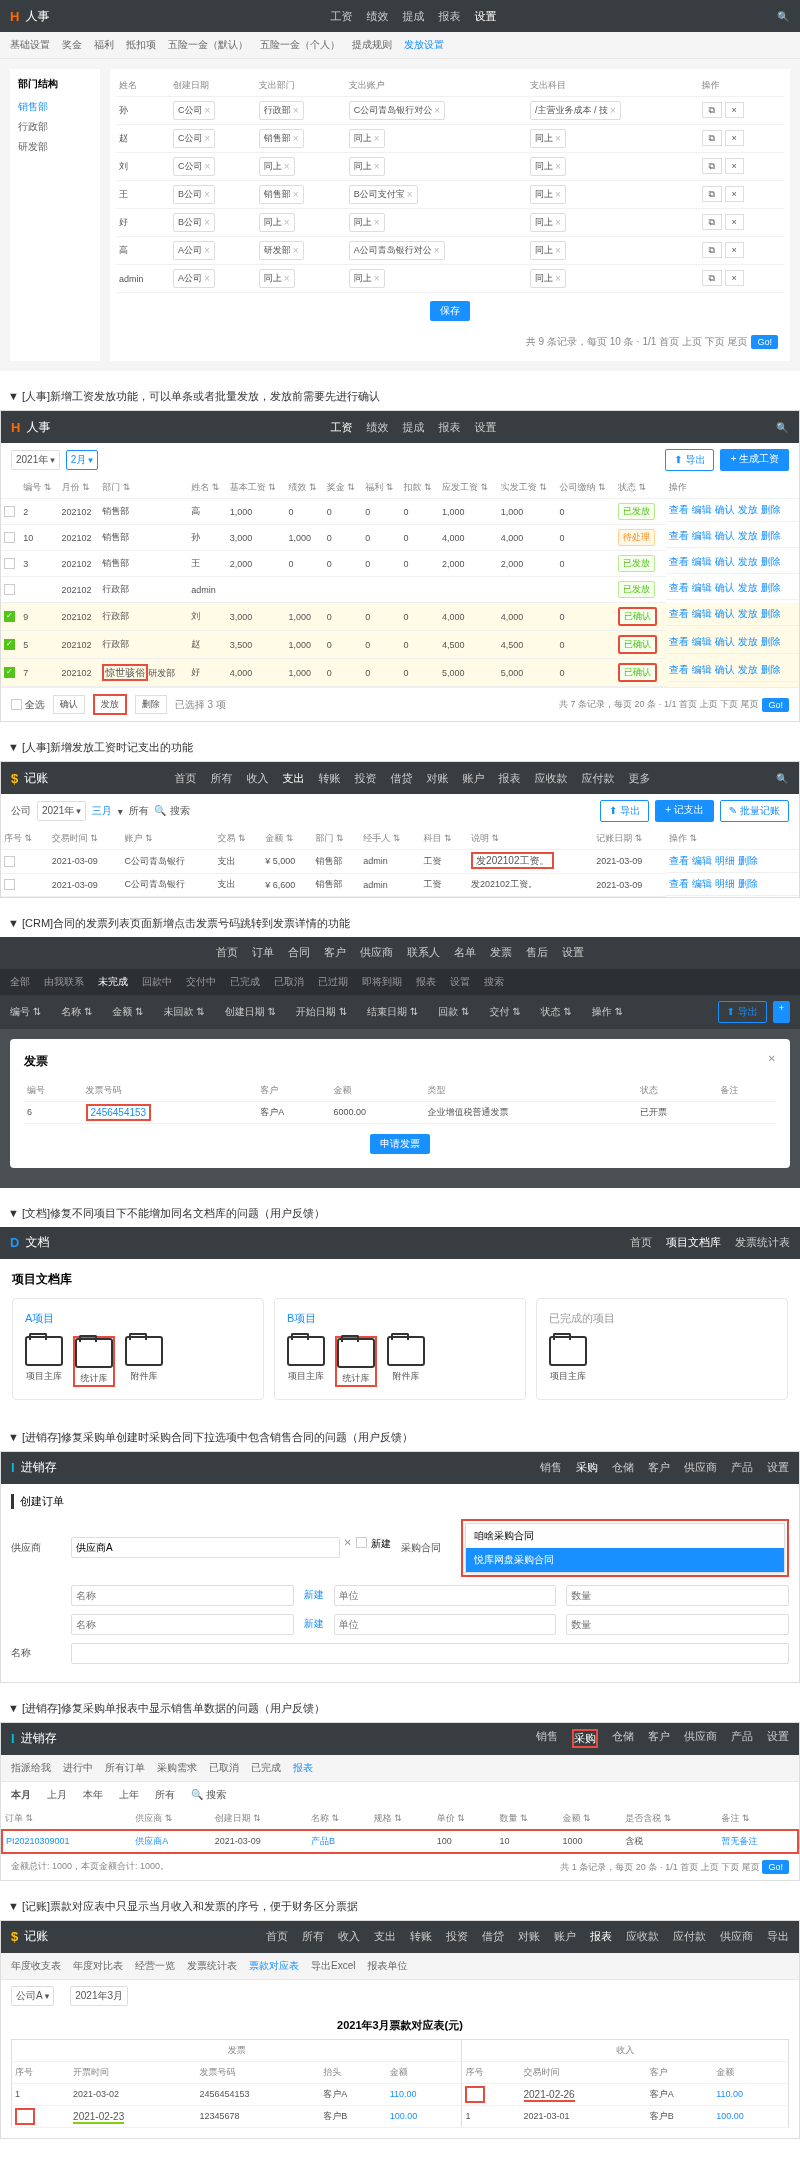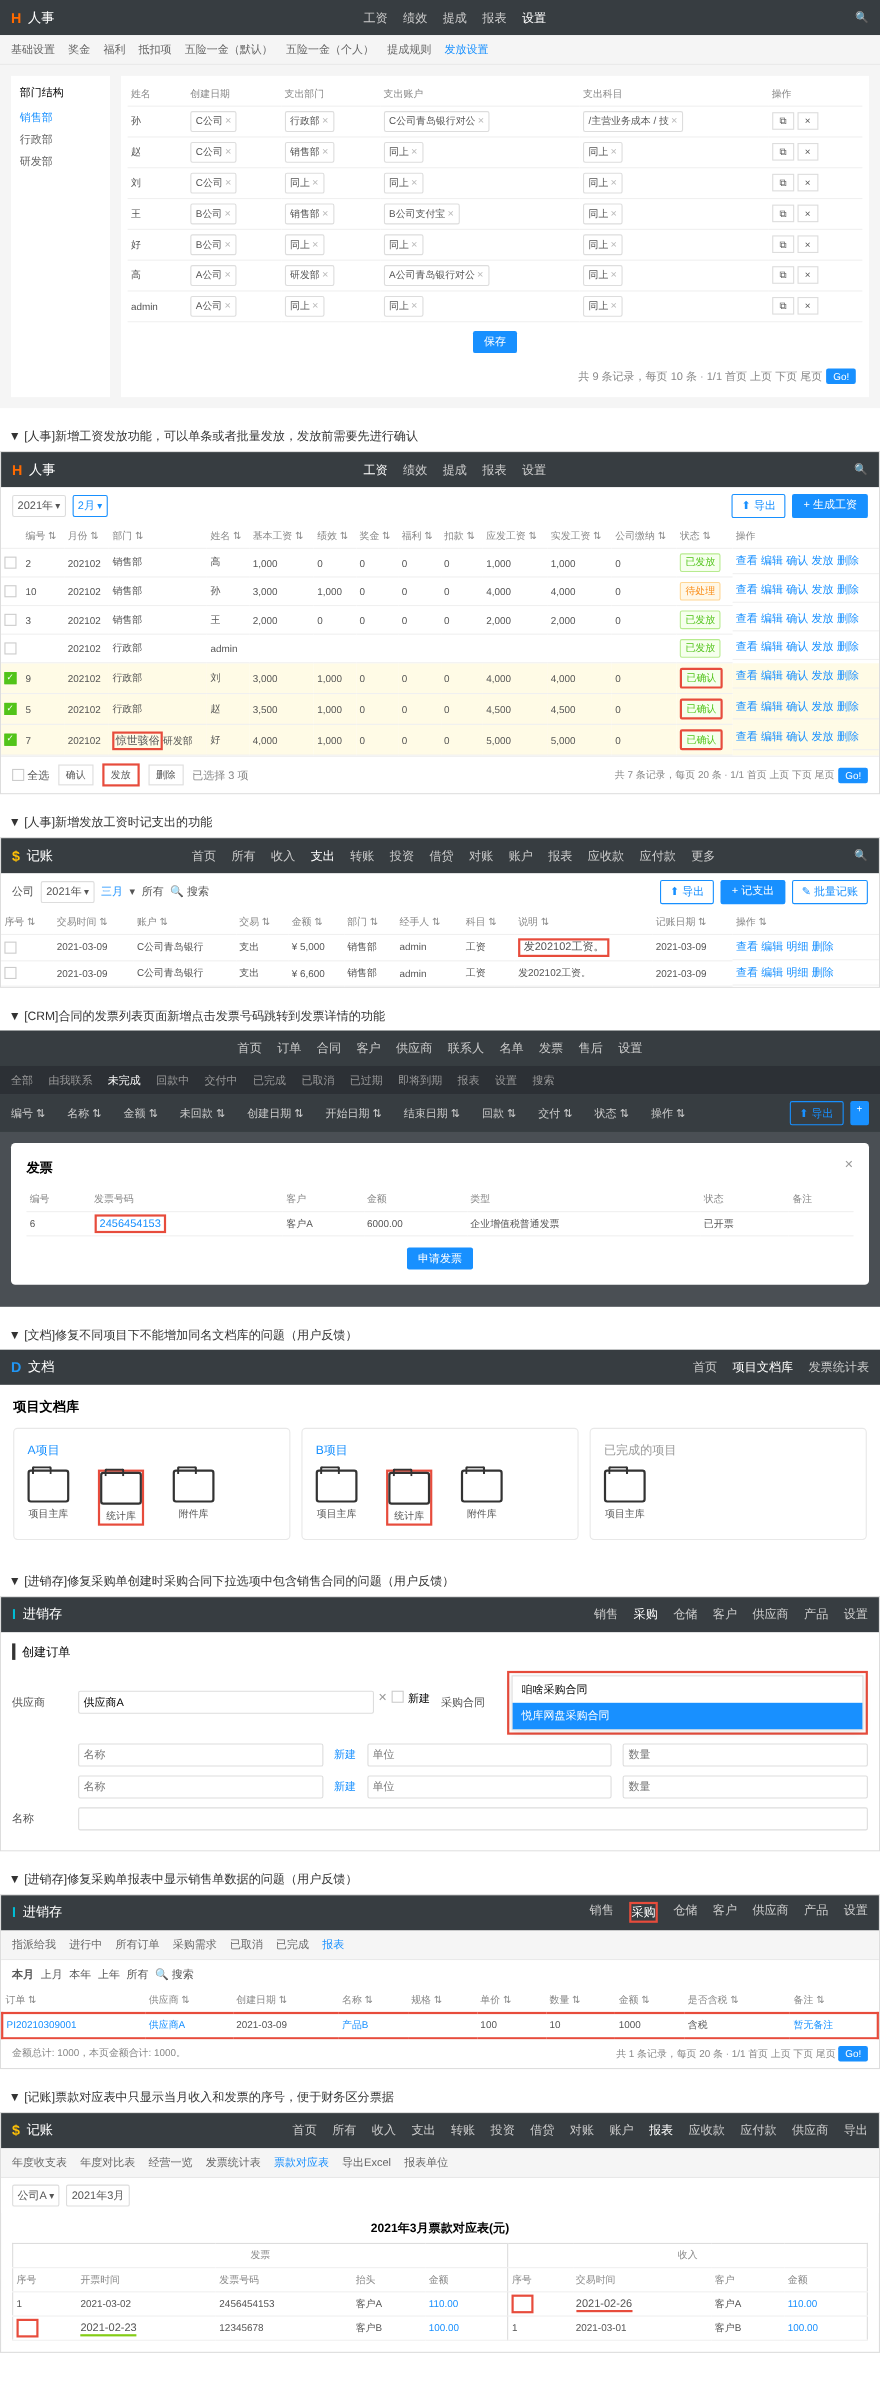--- a/index.html
+++ b/index.html
@@ -15,56 +15,56 @@
 .navbar .logo-txt{font-size:12px}
 .navbar .menu{display:flex;gap:14px}
 .navbar .menu span{font-size:11px;color:#ccc;cursor:pointer}
 .navbar .menu span.active{color:#fff}
 .navbar .search-icon{color:#aaa}
 .subnav{background:#f5f5f5;padding:6px 10px;display:flex;gap:12px;font-size:10px;color:#666;border-bottom:1px solid #e8e8e8}
 .subnav span{cursor:pointer}
 .subnav span.active{color:#1890ff}
 .content{background:#f5f5f5;padding:10px;display:flex;gap:10px}
 .sidebar{background:#fff;width:90px;padding:8px}
-.sidebar-title{font-size:10px;font-weight:normal;margin-bottom:6px}
+.sidebar-title{font-size:10px;font-weight:bold;margin-bottom:6px}
 .sidebar-item{font-size:10px;padding:3px 0;color:#666;cursor:pointer}
 .sidebar-item.active{color:#1890ff}
 .main{flex:1;background:#fff;padding:6px}
 table{width:100%;border-collapse:collapse}
 th,td{padding:4px 3px;font-size:9px;text-align:left;border-bottom:1px solid #f0f0f0;color:#555}
 th{color:#888;font-weight:normal}
 .input-box{border:1px solid #ddd;padding:2px 4px;font-size:9px;background:#fff;display:inline-flex;align-items:center;gap:2px;border-radius:2px}
 .input-box .x{color:#bbb;cursor:pointer}
 .btn{padding:3px 10px;border-radius:2px;cursor:pointer;font-size:10px;display:inline-block}
 .btn-primary{background:#1890ff;color:#fff}
 .btn-default{background:#fff;border:1px solid #ddd;color:#555}
 .btn-small{padding:2px 6px;font-size:9px}
 .pagination{display:flex;justify-content:flex-end;align-items:center;gap:4px;padding:6px;font-size:9px;color:#888}
-.toolbar{display:flex;align-items:center;gap:6px;padding:6px 10px;background:#fff;font-size:10px;color:#555;flex-wrap:wrap}
+.toolbar{display:flex;align-items:center;gap:16px;padding:6px 10px;background:#fff;font-size:10px;color:#555;flex-wrap:wrap}
 .checkbox{width:11px;height:11px;border:1px solid #ccc;display:inline-block;vertical-align:middle}
 .checkbox.checked{background:#52c41a;border-color:#52c41a;position:relative}
 .checkbox.checked::after{content:"✓";color:#fff;font-size:8px;position:absolute;top:-1px;left:1px}
 .status-badge{padding:1px 4px;border-radius:2px;font-size:9px;display:inline-block}
 .status-green{border:1px solid #b7eb8f;color:#52c41a;background:#f6ffed}
 .status-orange{border:1px solid #ffd591;color:#fa8c16;background:#fff7e6}
 .link{color:#1890ff;cursor:pointer}
 .redbox{border:2px solid #e74c3c}
 .row-yellow{background:#fffbe6}
 .btn-outline{border:1px solid #1890ff;color:#1890ff;background:#fff;padding:3px 8px;border-radius:2px;font-size:10px}
 .dark-subnav{background:#2c3035;color:#999;padding:6px 10px;display:flex;gap:14px;font-size:10px}
 .dark-subnav span.active{color:#fff}
 .dark-bar{background:#373d41;padding:6px 10px;display:flex;justify-content:space-between;align-items:center;color:#ccc;font-size:10px}
 .invoice-box{background:#fff;margin:10px;padding:14px;border-radius:4px;position:relative}
 .doc-container{background:#fff;padding:12px}
 .doc-title{font-size:12px;font-weight:bold;margin-bottom:10px}
 .doc-cards{display:flex;gap:10px}
 .doc-card{border:1px solid #e8e8e8;padding:12px;border-radius:4px;flex:1}
 .doc-card-title{color:#1890ff;font-size:11px;margin-bottom:10px;font-weight:500}
 .doc-card-title.gray{color:#999}
-.folders{display:flex;gap:26px}
+.folders{display:flex;gap:10px}
 .folder{text-align:center;cursor:pointer}
 .folder-icon{width:38px;height:30px;border:2px solid #333;border-radius:3px;position:relative;margin:0 auto 4px}
 .folder-icon::before{content:"";position:absolute;top:-5px;left:2px;width:14px;height:5px;border:2px solid #333;border-bottom:none;border-radius:2px 2px 0 0}
 .folder-label{font-size:9px;color:#555}
 .po-form{background:#fff;padding:10px}
 .po-row{display:flex;gap:10px;align-items:center;margin-bottom:8px}
 .po-label{width:50px;font-size:10px;color:#555}
 .po-input{flex:1;border:1px solid #ddd;padding:4px;font-size:10px;border-radius:2px}
 .dropdown{position:relative;flex:1}
 .dropdown-menu{border:1px solid #ddd;background:#fff;box-shadow:0 2px 8px rgba(0,0,0,0.1)}

